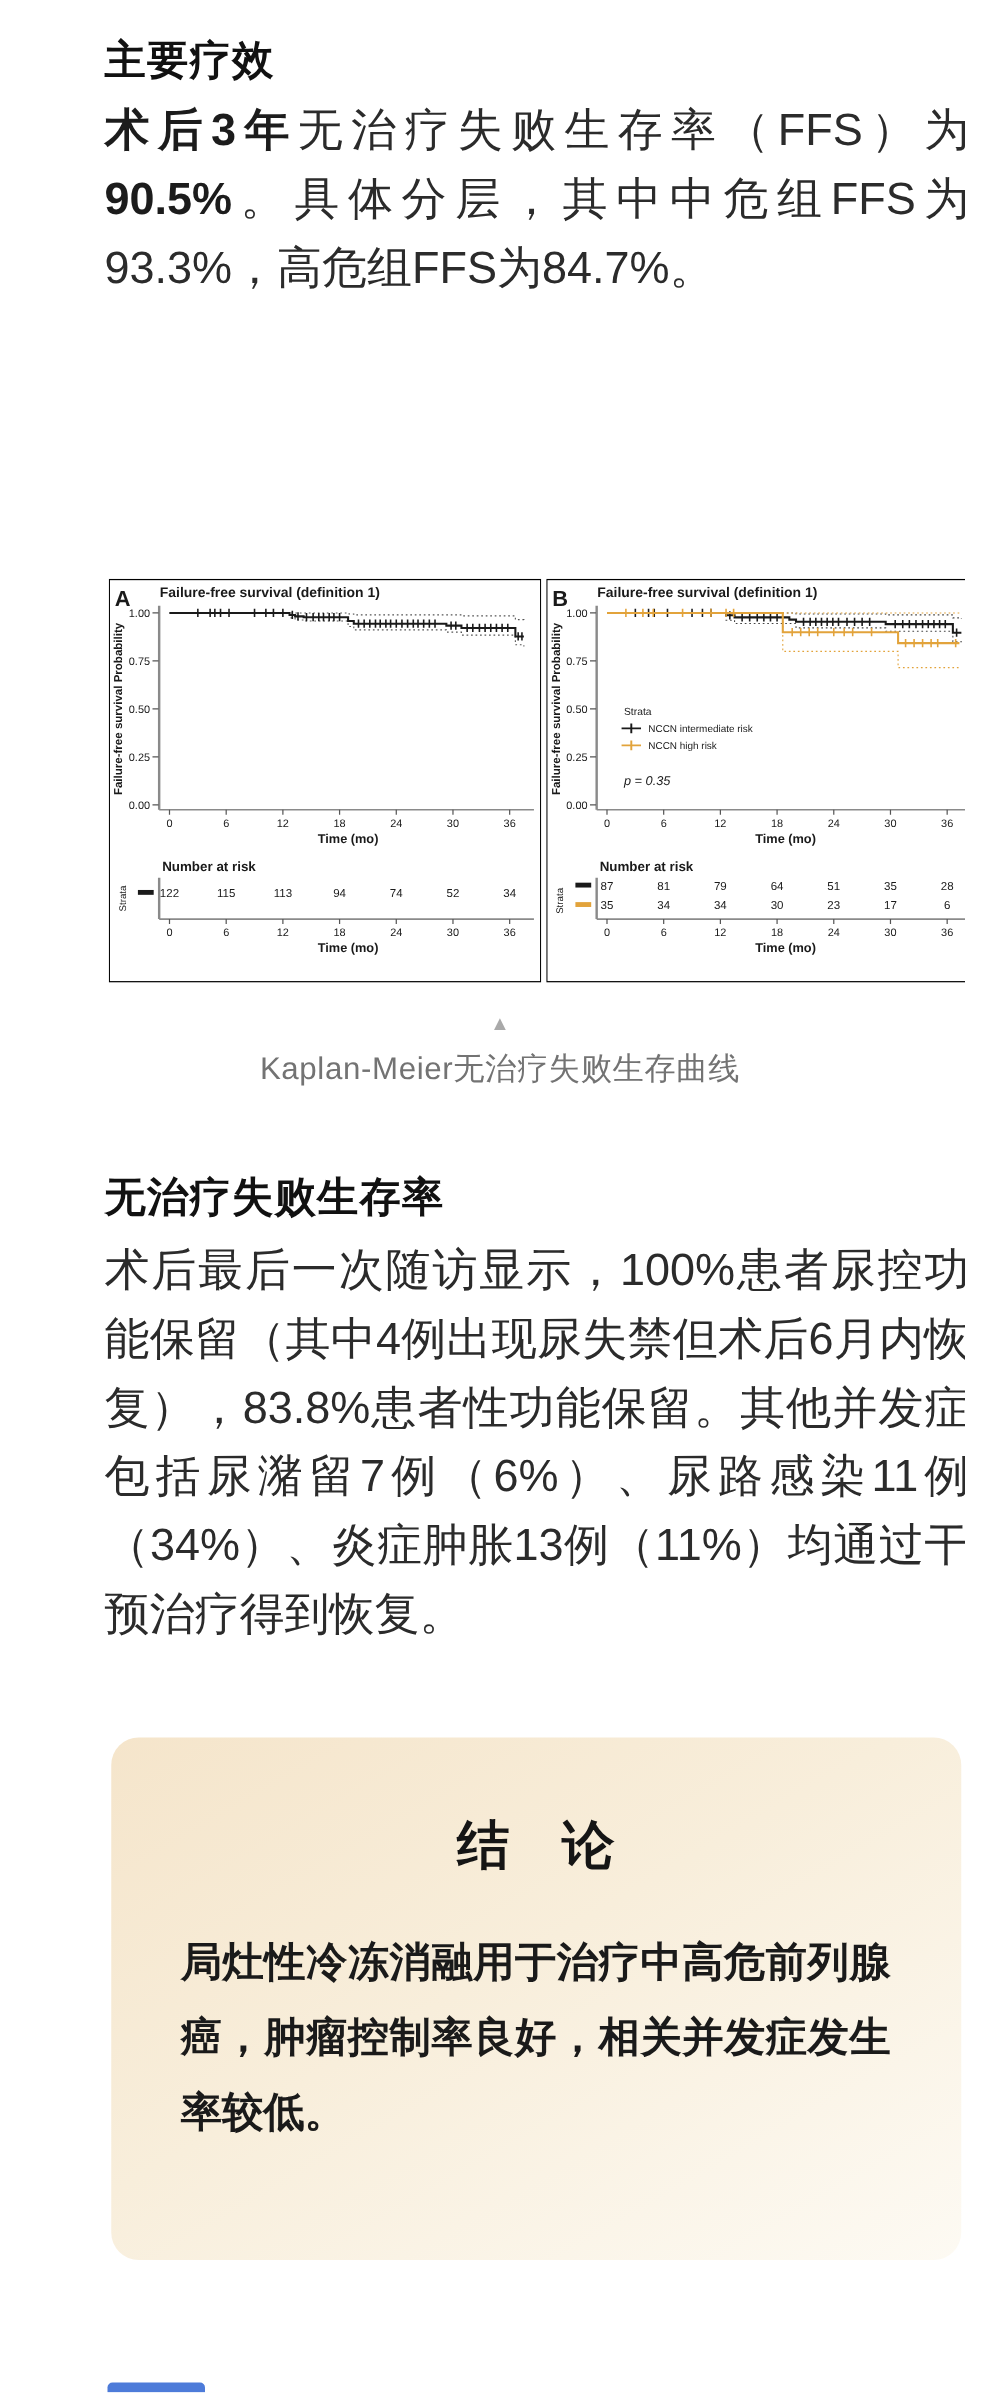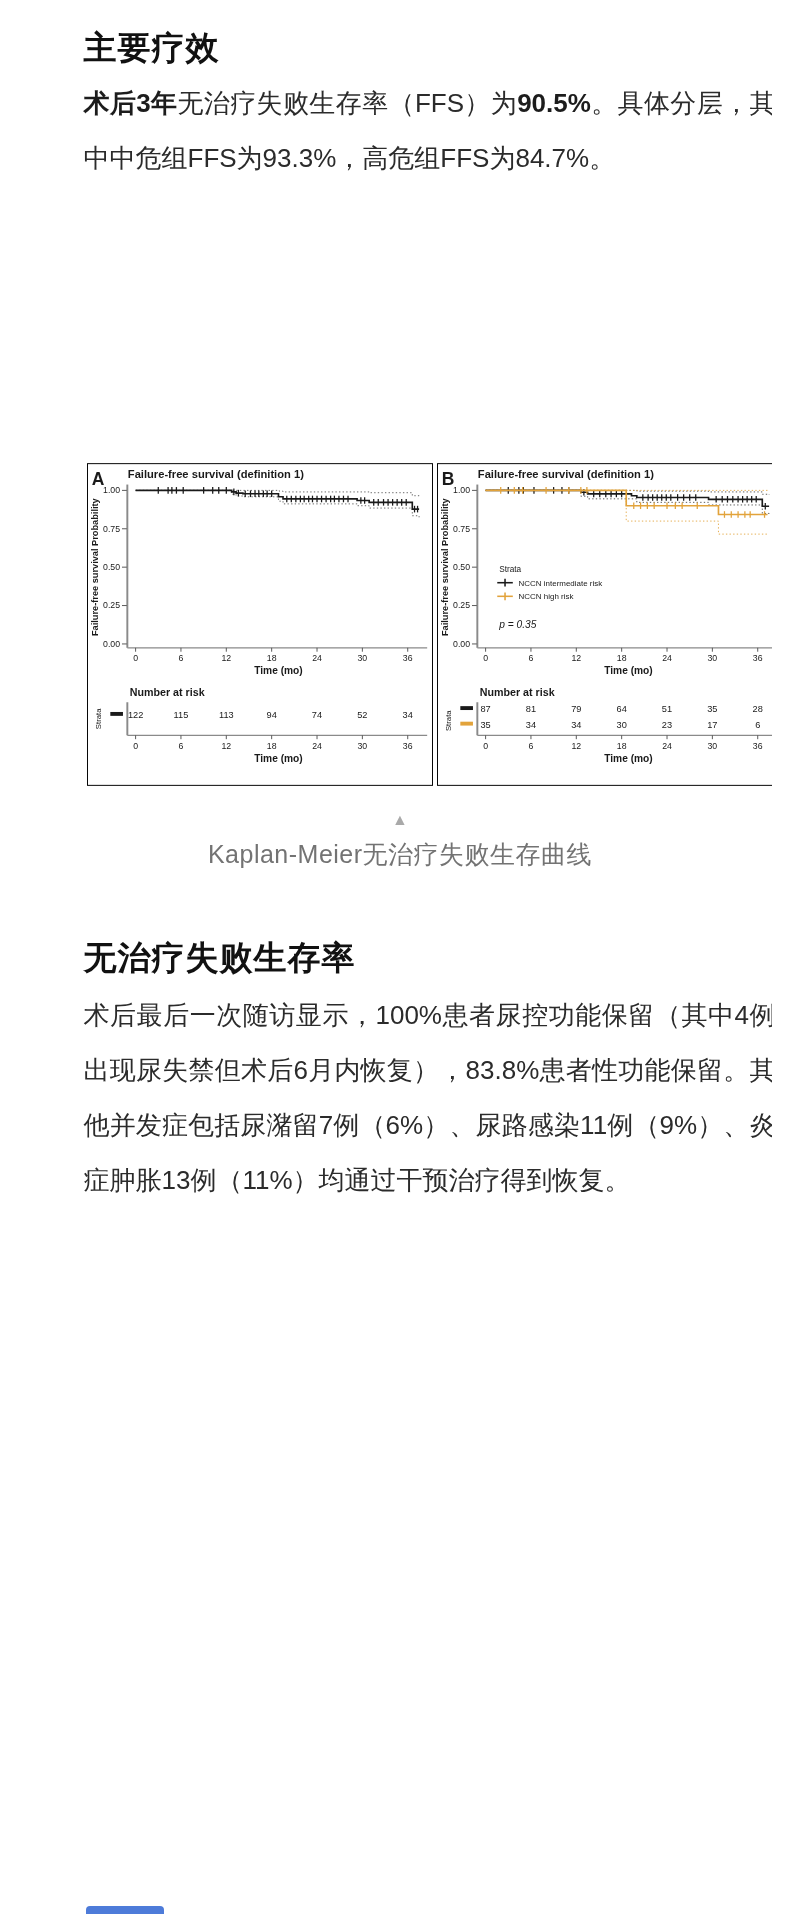--- a/index.html
+++ b/index.html
@@ -2,21 +2,21 @@
 <html><head>
 <meta charset="utf-8">
 <style>
   * { margin:0; padding:0; box-sizing:border-box; }
   html,body { background:#ffffff; }
   body { font-family:"Liberation Sans","DejaVu Sans",sans-serif; color:#262626; }
   .page { position:relative; width:743px; height:1914px; margin:0 auto; background:#fff; overflow:hidden; }
 
   .h-serif { font-family:"Liberation Serif","DejaVu Serif",serif; font-weight:bold; color:#111; }
   .sec-heading { position:absolute; left:55px; font-size:33px; letter-spacing:1px; }
-  .body-text { position:absolute; left:55px; width:692px; font-size:26px; line-height:55px;
+  .body-text { position:absolute; left:55px; width:692px; font-size:36px; line-height:55px;
                color:#2b2b2b; text-align:justify; }
   .body-text p { margin:0; }
   .b { font-weight:bold; color:#1c1c1c; }
 
   .figure-wrap { position:absolute; left:58px; top:458px; width:696px; height:333px;
                  display:flex; gap:4px; background:#fff; }
   .figure-wrap svg { display:block; background:#fff; }
 
   .collapse-tri { position:absolute; left:0; top:810px; width:100%; text-align:center;
                   font-size:16px; color:#a9a9a9; line-height:20px; }
@@ -293,19 +293,23 @@
       </svg>
   </div>
 
   <div class="collapse-tri">▲</div>
 
   <div class="fig-caption">Kaplan-Meier无治疗失败生存曲线</div>
 
   <h1 class="sec-heading h-serif" style="top:936px;">无治疗失败生存率</h1>
 
   <div class="body-text" style="top:988px;">
-    <p>术后最后一次随访显示，100%患者尿控功能保留（其中4例出现尿失禁但术后6月内恢复），83.8%患者性功能保留。其他并发症包括尿潴留7例（6%）、尿路感染11例（9%）、炎症肿胀13例（11%）均通过干预治疗得到恢复。</p>
+    <p>术后最后一次随访显示，100%患者尿控功能保留（其中4例出现尿失禁但术后6月内恢复），83.8%患者性功能保留。其他并发症包括尿潴留7例（6%）、尿路感染11例（34%）、炎症肿胀13例（11%）均通过干预治疗得到恢复。</p>
   </div>
 
+  <div class="conclusion">
+    <div class="conclusion-title h-serif">结　论</div>
+    <div class="conclusion-body">局灶性冷冻消融用于治疗中高危前列腺癌，肿瘤控制率良好，相关并发症发生率较低。</div>
+  </div>
 
   <div class="peek-bar"></div>
 
 </div>
 
 </body></html>

